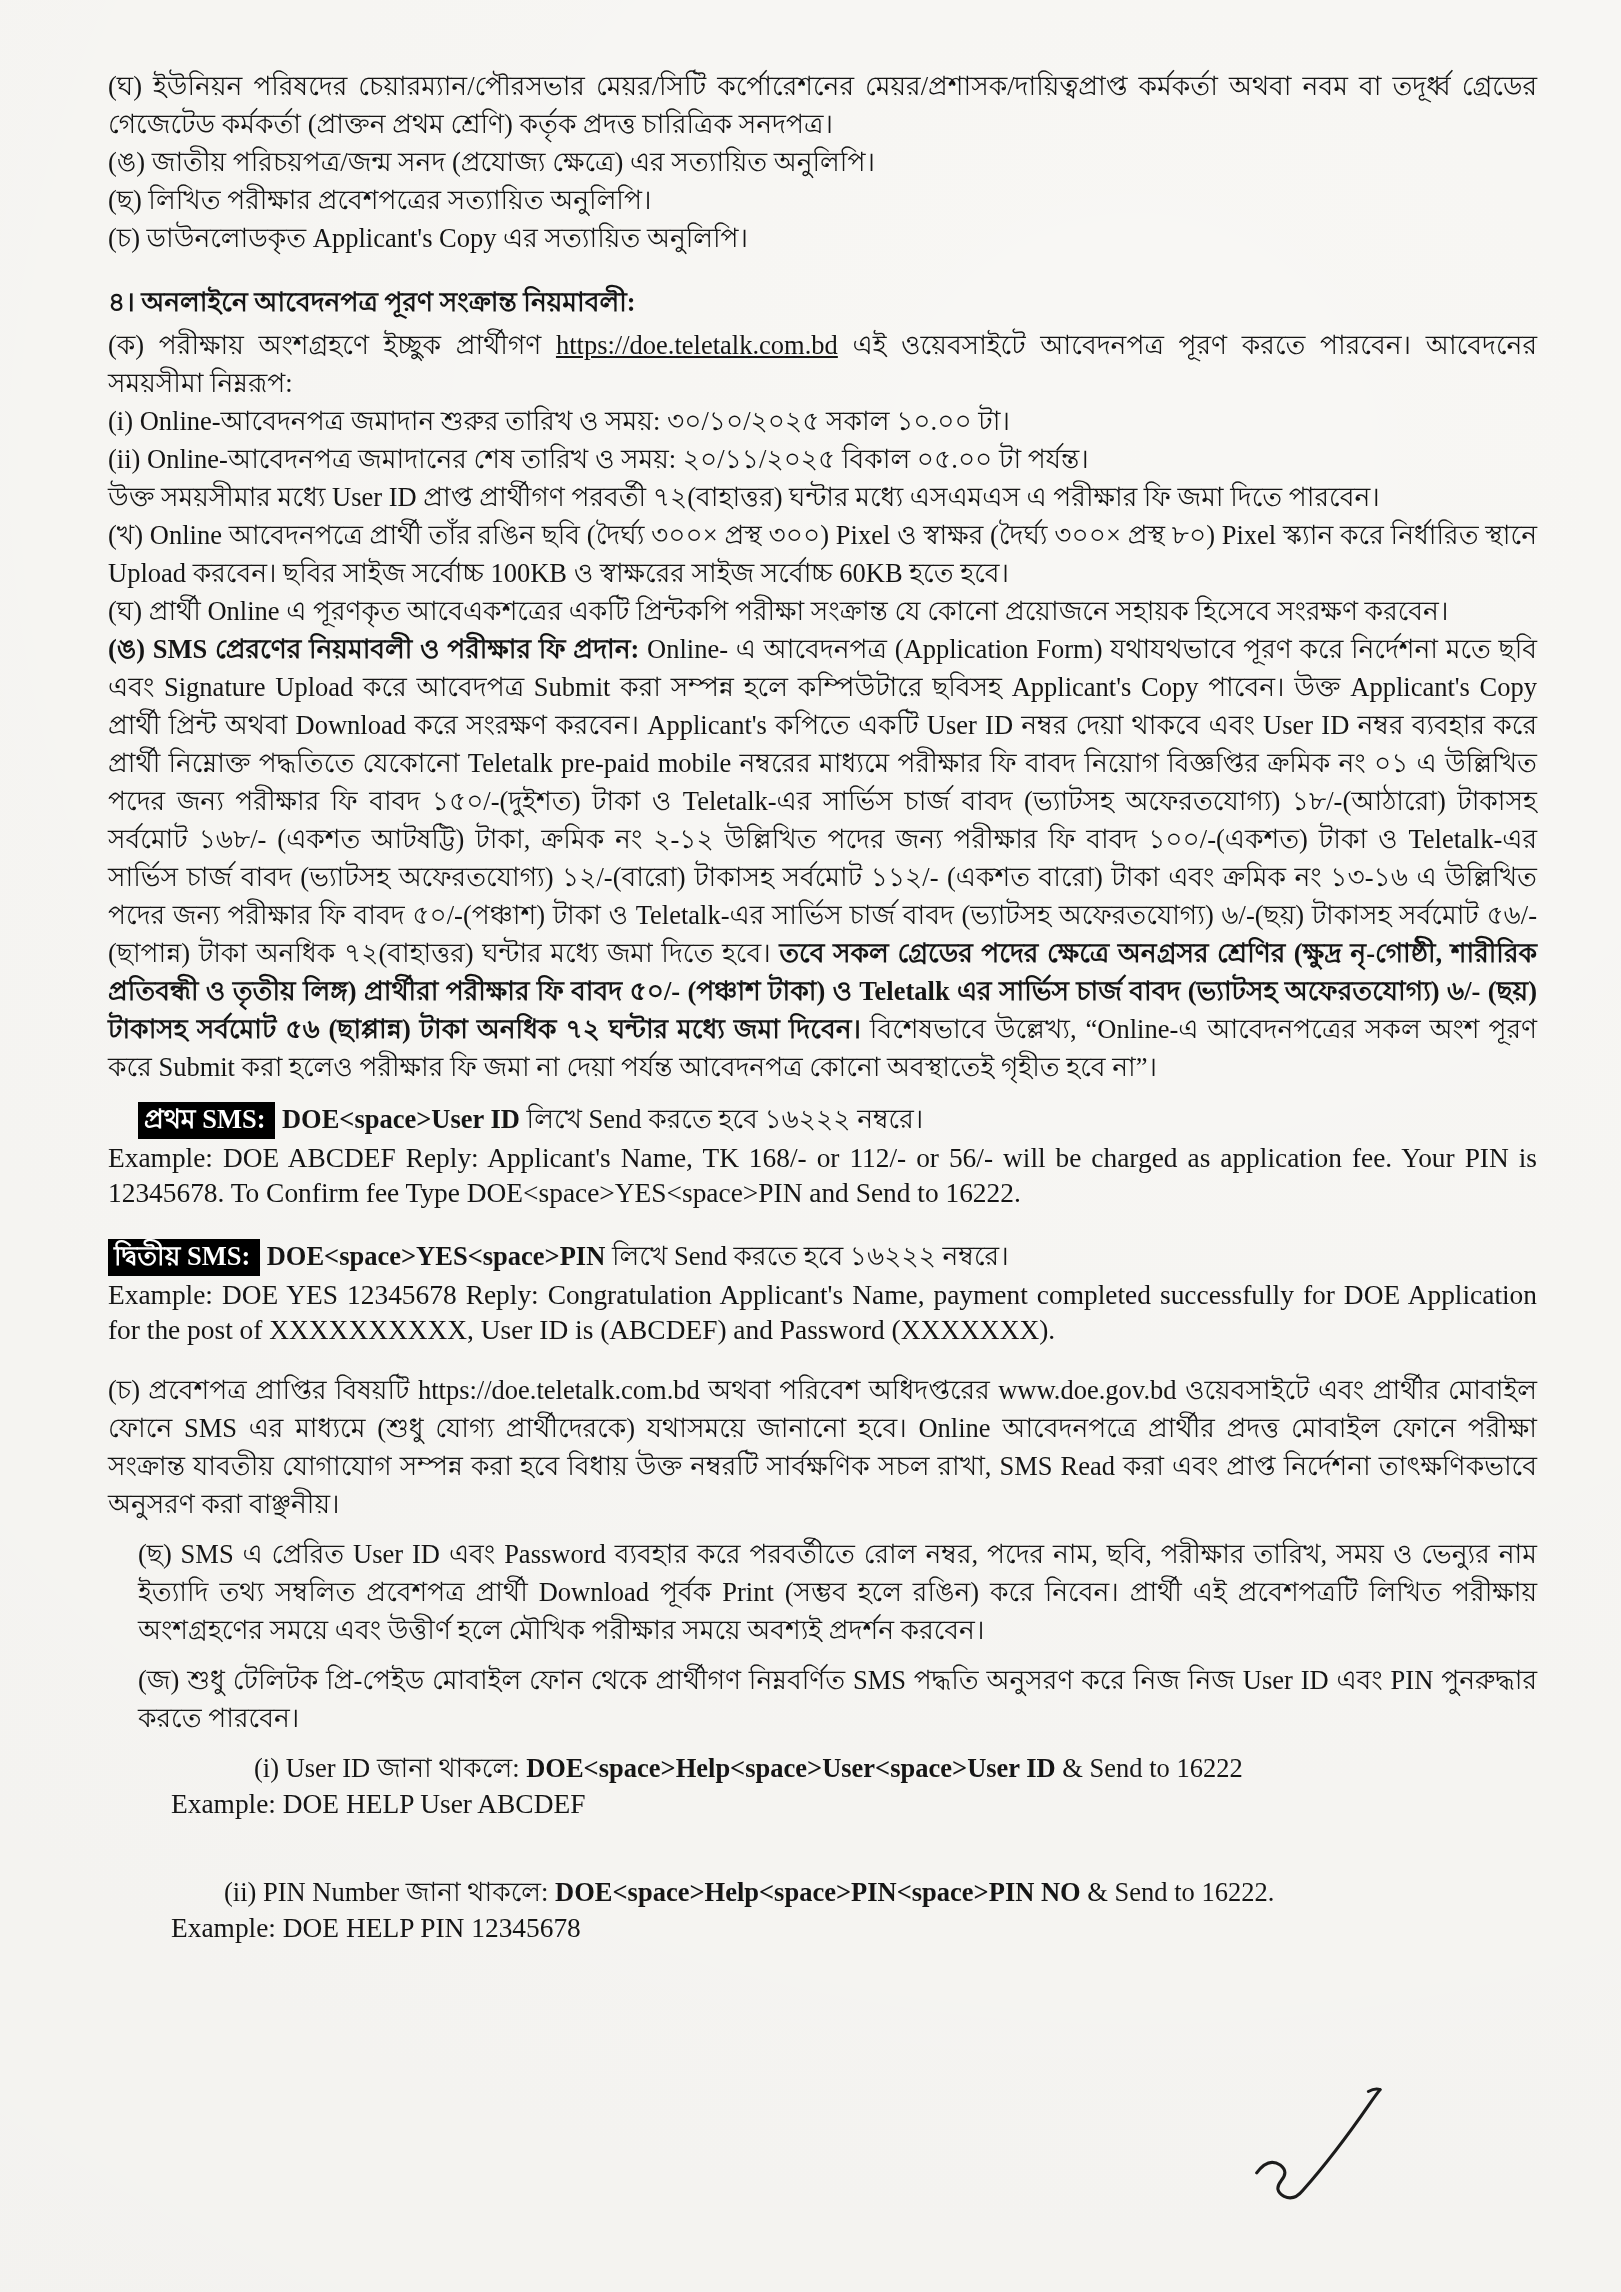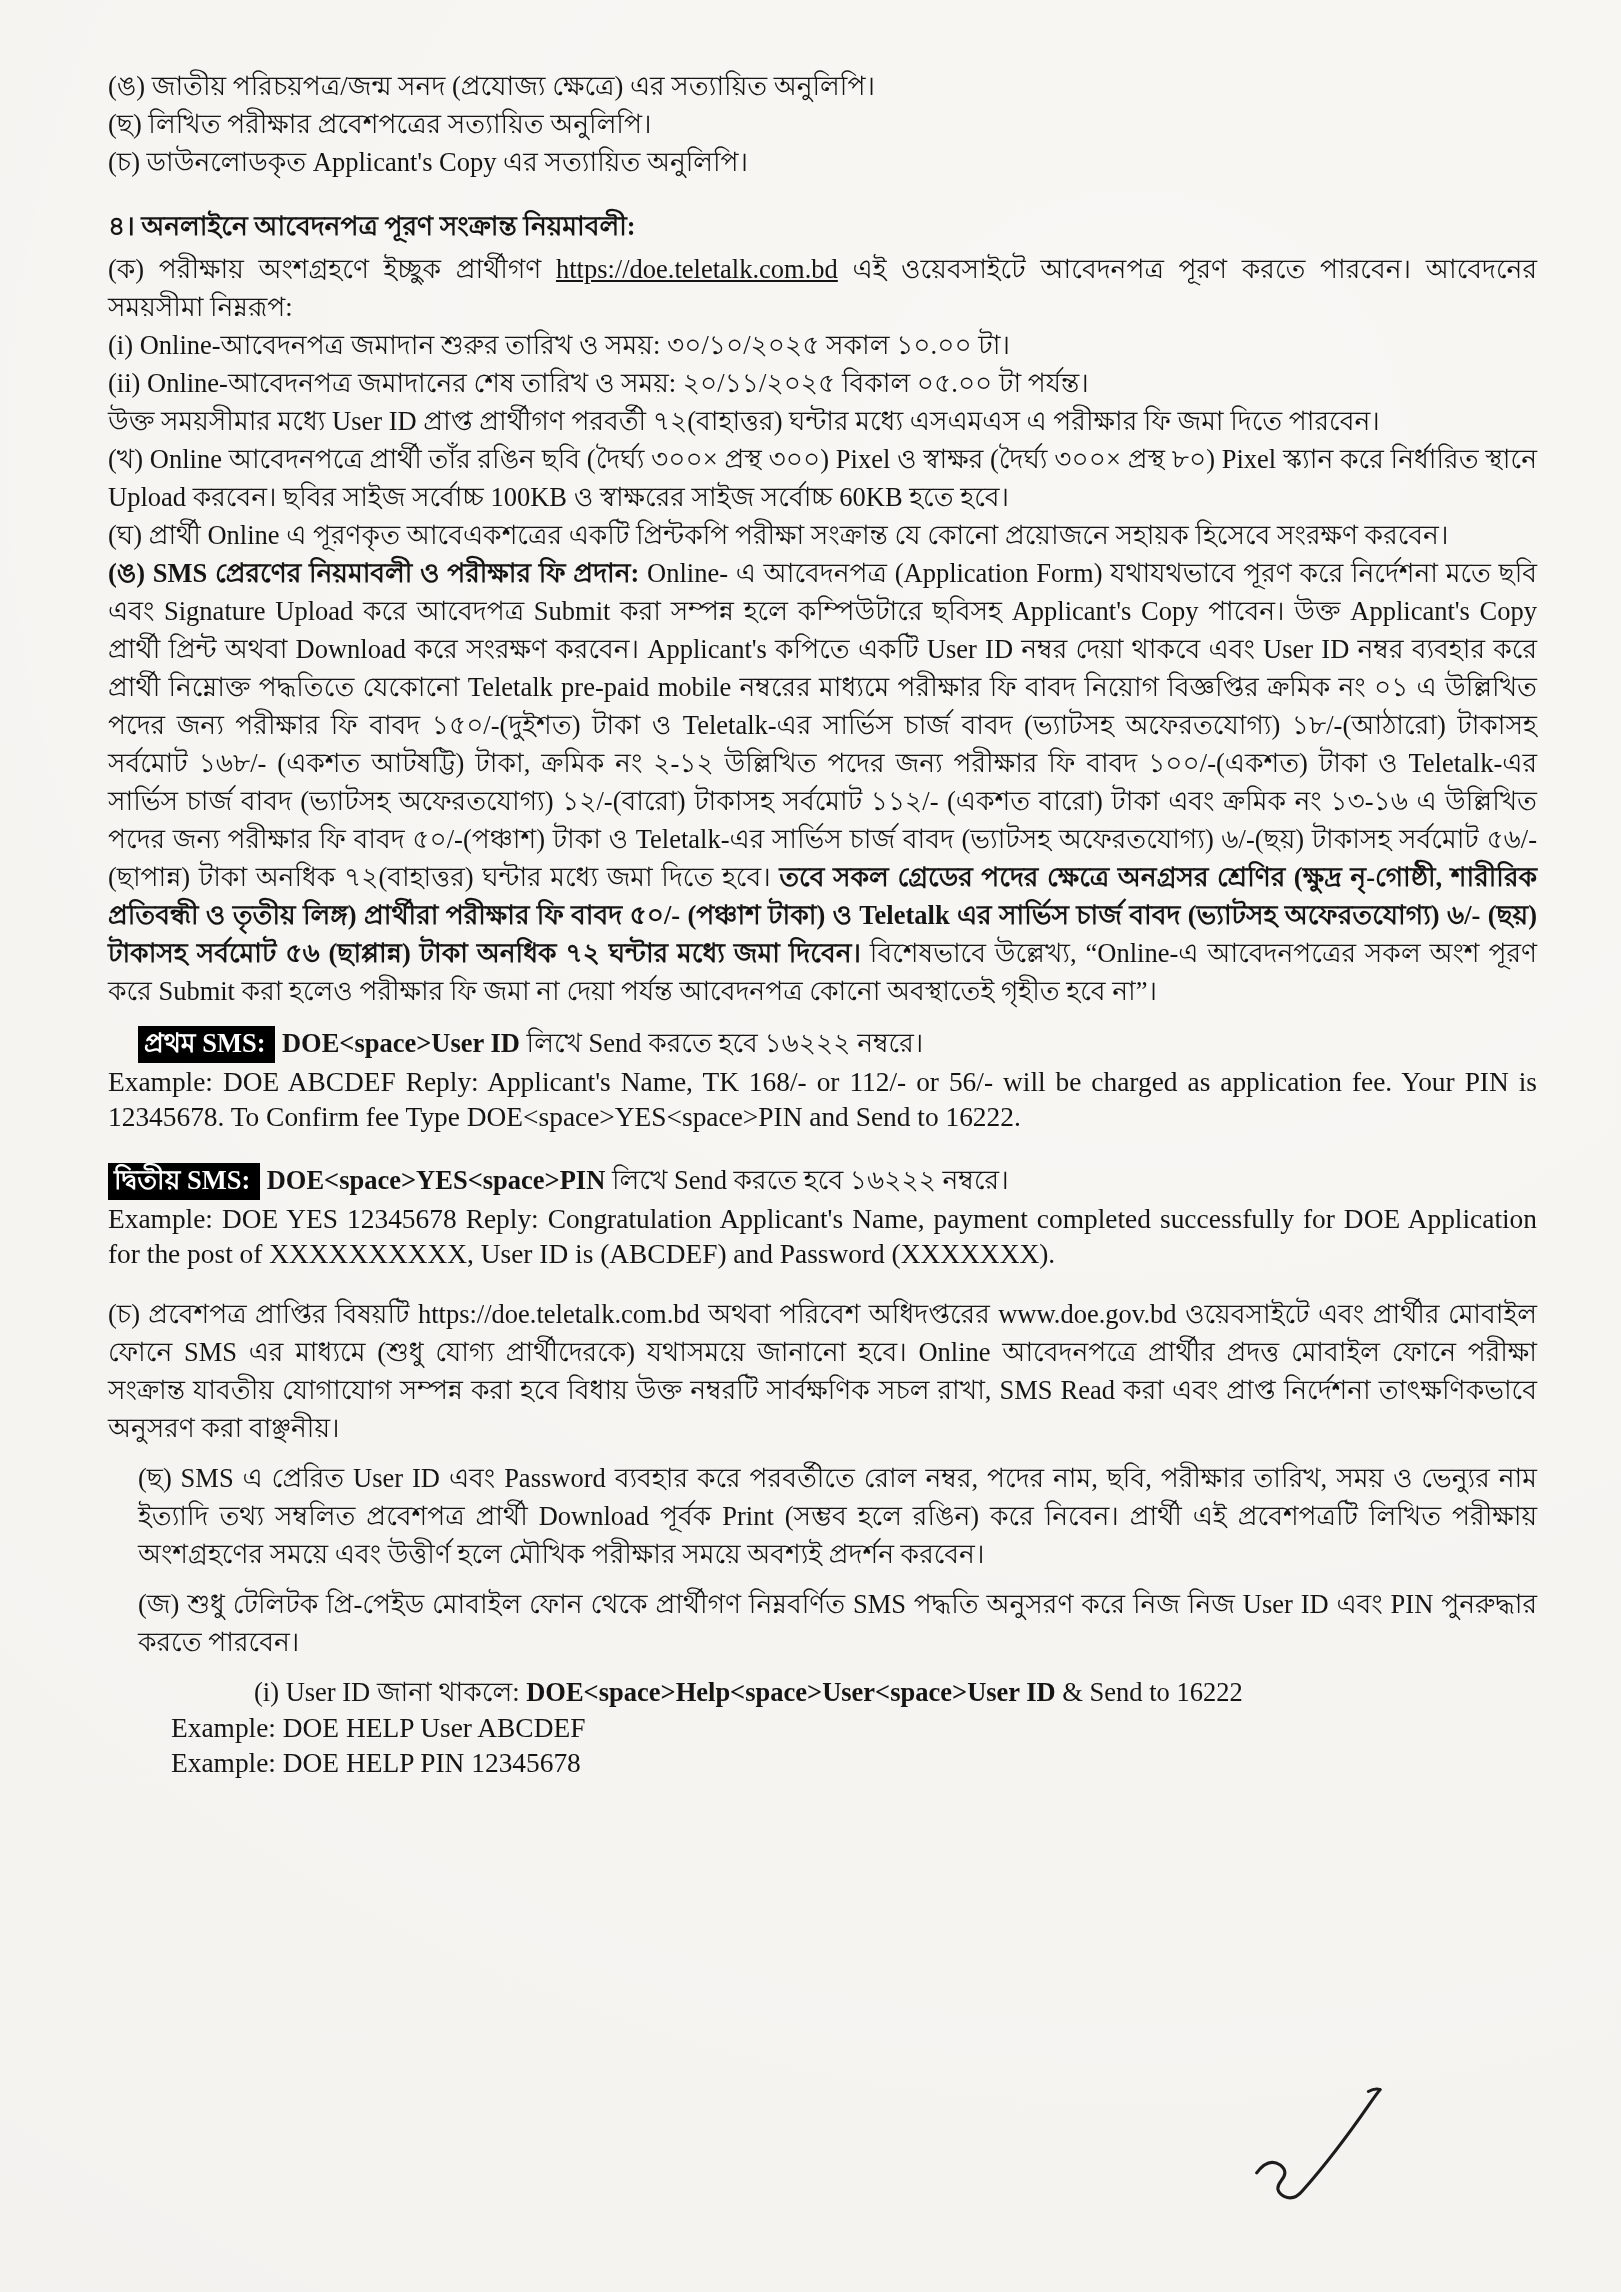--- a/index.html
+++ b/index.html
@@ -63,40 +63,42 @@
     position:absolute;
     left:1243px;top:2063px;
     width:186px;height:157px;
   }
 </style>
 </head>
 <body>
 
 <div class="page">
   <div class="doc-body">
+      <div class="blk"><span>(ঘ) ইউনিয়ন পরিষদের চেয়ারম্যান/পৌরসভার মেয়র/সিটি কর্পোরেশনের মেয়র/প্রশাসক/দায়িত্বপ্রাপ্ত কর্মকর্তা অথবা নবম বা তদূর্ধ্ব গ্রেডের গেজেটেড কর্মকর্তা (প্রাক্তন প্রথম শ্রেণি) কর্তৃক প্রদত্ত চারিত্রিক সনদপত্র।</span></div>
       <div class="blk"><span>(ঙ) জাতীয় পরিচয়পত্র/জন্ম সনদ (প্রযোজ্য ক্ষেত্রে) এর সত্যায়িত অনুলিপি।</span></div>
       <div class="blk"><span>(ছ) লিখিত পরীক্ষার প্রবেশপত্রের সত্যায়িত অনুলিপি।</span></div>
       <div class="blk"><span>(চ) ডাউনলোডকৃত Applicant's Copy এর সত্যায়িত অনুলিপি।</span></div>
       <div class="blk heading"><span class="b">৪। অনলাইনে আবেদনপত্র পূরণ সংক্রান্ত নিয়মাবলী:</span></div>
       <div class="blk gap-xs"><span>(ক) পরীক্ষায় অংশগ্রহণে ইচ্ছুক প্রার্থীগণ </span><span class="u">https://doe.teletalk.com.bd</span><span> এই ওয়েবসাইটে আবেদনপত্র পূরণ করতে পারবেন। আবেদনের সময়সীমা নিম্নরূপ:</span></div>
       <div class="blk"><span>(i) Online-আবেদনপত্র জমাদান শুরুর তারিখ ও সময়: ৩০/১০/২০২৫ সকাল ১০.০০ টা।</span></div>
       <div class="blk"><span>(ii) Online-আবেদনপত্র জমাদানের শেষ তারিখ ও সময়: ২০/১১/২০২৫ বিকাল ০৫.০০ টা পর্যন্ত।</span></div>
       <div class="blk"><span>উক্ত সময়সীমার মধ্যে User ID প্রাপ্ত প্রার্থীগণ পরবর্তী ৭২(বাহাত্তর) ঘন্টার মধ্যে এসএমএস এ পরীক্ষার ফি জমা দিতে পারবেন।</span></div>
       <div class="blk"><span>(খ) Online আবেদনপত্রে প্রার্থী তাঁর রঙিন ছবি (দৈর্ঘ্য ৩০০× প্রস্থ ৩০০) Pixel ও স্বাক্ষর (দৈর্ঘ্য ৩০০× প্রস্থ ৮০) Pixel স্ক্যান করে নির্ধারিত স্থানে Upload করবেন। ছবির সাইজ সর্বোচ্চ 100KB ও স্বাক্ষরের সাইজ সর্বোচ্চ 60KB হতে হবে।</span></div>
       <div class="blk"><span>(ঘ) প্রার্থী Online এ পূরণকৃত আবেএকশত্রের একটি প্রিন্টকপি পরীক্ষা সংক্রান্ত যে কোনো প্রয়োজনে সহায়ক হিসেবে সংরক্ষণ করবেন।</span></div>
       <div class="blk"><span class="b">(ঙ) SMS প্রেরণের নিয়মাবলী ও পরীক্ষার ফি প্রদান:</span><span> Online- এ আবেদনপত্র (Application Form) যথাযথভাবে পূরণ করে নির্দেশনা মতে ছবি এবং Signature Upload করে আবেদপত্র Submit করা সম্পন্ন হলে কম্পিউটারে ছবিসহ Applicant's Copy পাবেন। উক্ত Applicant's Copy প্রার্থী প্রিন্ট অথবা Download করে সংরক্ষণ করবেন। Applicant's কপিতে একটি User ID নম্বর দেয়া থাকবে এবং User ID নম্বর ব্যবহার করে প্রার্থী নিম্নোক্ত পদ্ধতিতে যেকোনো Teletalk pre-paid mobile নম্বরের মাধ্যমে পরীক্ষার ফি বাবদ নিয়োগ বিজ্ঞপ্তির ক্রমিক নং ০১ এ উল্লিখিত পদের জন্য পরীক্ষার ফি বাবদ ১৫০/-(দুইশত) টাকা ও Teletalk-এর সার্ভিস চার্জ বাবদ (ভ্যাটসহ অফেরতযোগ্য) ১৮/-(আঠারো) টাকাসহ সর্বমোট ১৬৮/- (একশত আটষট্টি) টাকা, ক্রমিক নং ২-১২ উল্লিখিত পদের জন্য পরীক্ষার ফি বাবদ ১০০/-(একশত) টাকা ও Teletalk-এর সার্ভিস চার্জ বাবদ (ভ্যাটসহ অফেরতযোগ্য) ১২/-(বারো) টাকাসহ সর্বমোট ১১২/- (একশত বারো) টাকা এবং ক্রমিক নং ১৩-১৬ এ উল্লিখিত পদের জন্য পরীক্ষার ফি বাবদ ৫০/-(পঞ্চাশ) টাকা ও Teletalk-এর সার্ভিস চার্জ বাবদ (ভ্যাটসহ অফেরতযোগ্য) ৬/-(ছয়) টাকাসহ সর্বমোট ৫৬/- (ছাপান্ন) টাকা অনধিক ৭২(বাহাত্তর) ঘন্টার মধ্যে জমা দিতে হবে। </span><span class="b">তবে সকল গ্রেডের পদের ক্ষেত্রে অনগ্রসর শ্রেণির (ক্ষুদ্র নৃ-গোষ্ঠী, শারীরিক প্রতিবন্ধী ও তৃতীয় লিঙ্গ) প্রার্থীরা পরীক্ষার ফি বাবদ ৫০/- (পঞ্চাশ টাকা) ও Teletalk এর সার্ভিস চার্জ বাবদ (ভ্যাটসহ অফেরতযোগ্য) ৬/- (ছয়) টাকাসহ সর্বমোট ৫৬ (ছাপ্পান্ন) টাকা অনধিক ৭২ ঘন্টার মধ্যে জমা দিবেন।</span><span> বিশেষভাবে উল্লেখ্য, “Online-এ আবেদনপত্রের সকল অংশ পূরণ করে Submit করা হলেও পরীক্ষার ফি জমা না দেয়া পর্যন্ত আবেদনপত্র কোনো অবস্থাতেই গৃহীত হবে না”।</span></div>
       <div class="blk gap-sm sms-line"><span class="inv">প্রথম SMS:</span><span class="b"> DOE&lt;space&gt;User ID</span><span> লিখে Send করতে হবে ১৬২২২ নম্বরে।</span></div>
       <div class="blk example"><span>Example: DOE ABCDEF Reply: Applicant's Name, TK 168/- or 112/- or 56/- will be charged as application fee. Your PIN is 12345678. To Confirm fee Type DOE&lt;space&gt;YES&lt;space&gt;PIN and Send to 16222.</span></div>
       <div class="blk gap-md sms-line"><span class="inv">দ্বিতীয় SMS:</span><span class="b"> DOE&lt;space&gt;YES&lt;space&gt;PIN</span><span> লিখে Send করতে হবে ১৬২২২ নম্বরে।</span></div>
       <div class="blk example"><span>Example: DOE YES 12345678 Reply: Congratulation Applicant's Name, payment completed successfully for DOE Application for the post of XXXXXXXXXX, User ID is (ABCDEF) and Password (XXXXXXX).</span></div>
       <div class="blk gap-md"><span>(চ) প্রবেশপত্র প্রাপ্তির বিষয়টি </span><span>https://doe.teletalk.com.bd</span><span> অথবা পরিবেশ অধিদপ্তরের </span><span>www.doe.gov.bd</span><span> ওয়েবসাইটে এবং প্রার্থীর মোবাইল ফোনে SMS এর মাধ্যমে (শুধু যোগ্য প্রার্থীদেরকে) যথাসময়ে জানানো হবে। Online আবেদনপত্রে প্রার্থীর প্রদত্ত মোবাইল ফোনে পরীক্ষা সংক্রান্ত যাবতীয় যোগাযোগ সম্পন্ন করা হবে বিধায় উক্ত নম্বরটি সার্বক্ষণিক সচল রাখা, SMS Read করা এবং প্রাপ্ত নির্দেশনা তাৎক্ষণিকভাবে অনুসরণ করা বাঞ্ছনীয়।</span></div>
       <div class="blk gap-sm"><span>(ছ) SMS এ প্রেরিত User ID এবং Password ব্যবহার করে পরবর্তীতে রোল নম্বর, পদের নাম, ছবি, পরীক্ষার তারিখ, সময় ও ভেন্যুর নাম ইত্যাদি তথ্য সম্বলিত প্রবেশপত্র প্রার্থী Download পূর্বক Print (সম্ভব হলে রঙিন) করে নিবেন। প্রার্থী এই প্রবেশপত্রটি লিখিত পরীক্ষায় অংশগ্রহণের সময়ে এবং উত্তীর্ণ হলে মৌখিক পরীক্ষার সময়ে অবশ্যই প্রদর্শন করবেন।</span></div>
       <div class="blk gap-sm"><span>(জ) শুধু টেলিটক প্রি-পেইড মোবাইল ফোন থেকে প্রার্থীগণ নিম্নবর্ণিত SMS পদ্ধতি অনুসরণ করে নিজ নিজ User ID এবং PIN পুনরুদ্ধার করতে পারবেন।</span></div>
       <div class="blk gap-sm sub"><span>(i) User ID জানা থাকলে: </span><span class="b">DOE&lt;space&gt;Help&lt;space&gt;User&lt;space&gt;User ID</span><span> &amp; Send to 16222</span></div>
       <div class="blk sub-ex"><span>Example: DOE HELP User ABCDEF</span></div>
+      <div class="blk gap-xl sub"><span>(ii) PIN Number জানা থাকলে: </span><span class="b">DOE&lt;space&gt;Help&lt;space&gt;PIN&lt;space&gt;PIN NO</span><span> &amp; Send to 16222.</span></div>
       <div class="blk sub-ex"><span>Example: DOE HELP PIN 12345678</span></div>
     </div>
 
   <svg class="tick" viewBox="0 0 190 160" fill="none" xmlns="http://www.w3.org/2000/svg">
     <path d="M14 112 q12 -16 24 -8 q9 7 1 16 q-8 10 3 16 q10 5 19 -6 q32 -36 68 -88 q7 -10 11 -15" stroke="#1c1c1c" stroke-width="3.2" stroke-linecap="round"></path>
     <path d="M140 27 q-5 -2 -12 2" stroke="#1c1c1c" stroke-width="3" stroke-linecap="round"></path>
   </svg>
 </div>
 
 

